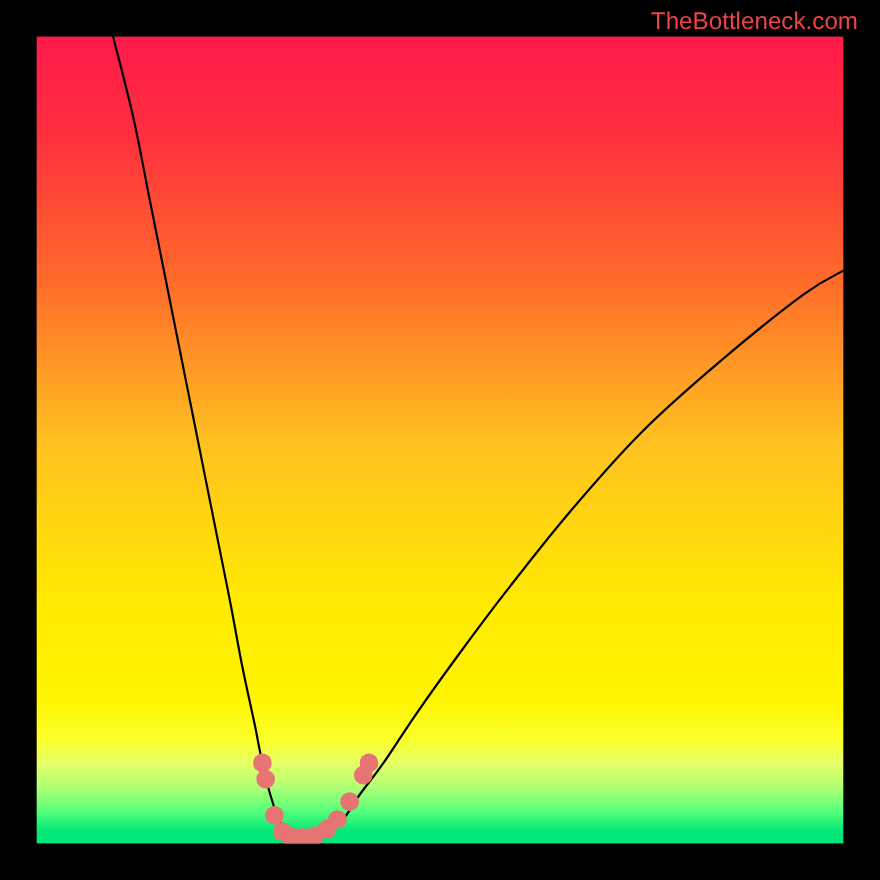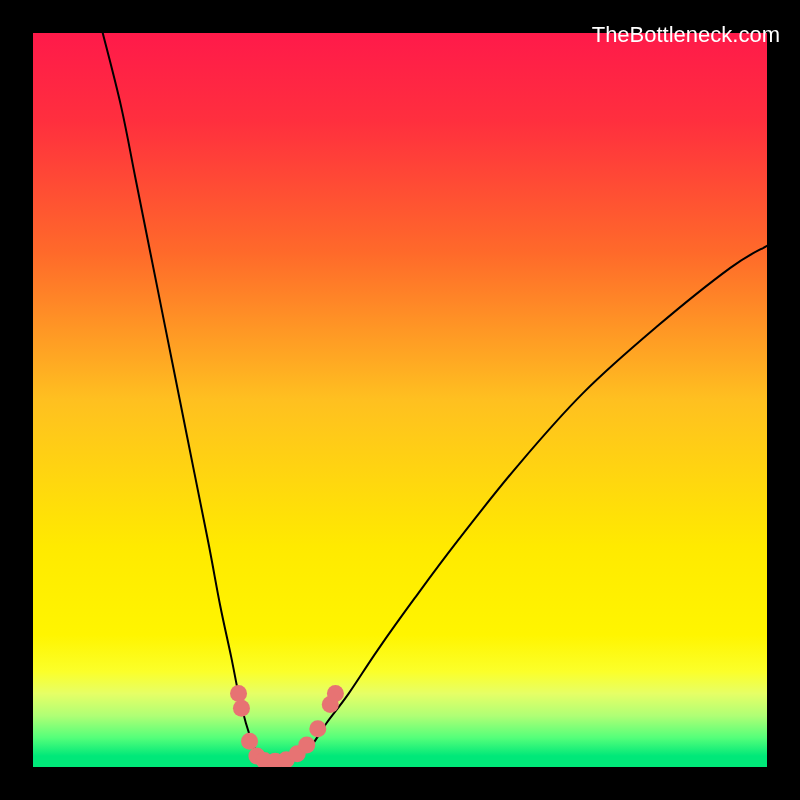--- a/index.html
+++ b/index.html
@@ -36,23 +36,23 @@
   }
   .curve-svg {
     position: absolute;
     left: 0;
     top: 0;
     width: 734px;
     height: 734px;
   }
   .watermark {
     position: absolute;
-    top: 22px;
+    top: 6px;
     right: 20px;
-    color: #ffffff;
+    color: #ef4444;
     font-size: 22px;
     font-weight: 500;
     letter-spacing: 0px;
   }
 </style>
 </head>
 <body>
 
 <div class="frame">
   <div class="plot-area">

